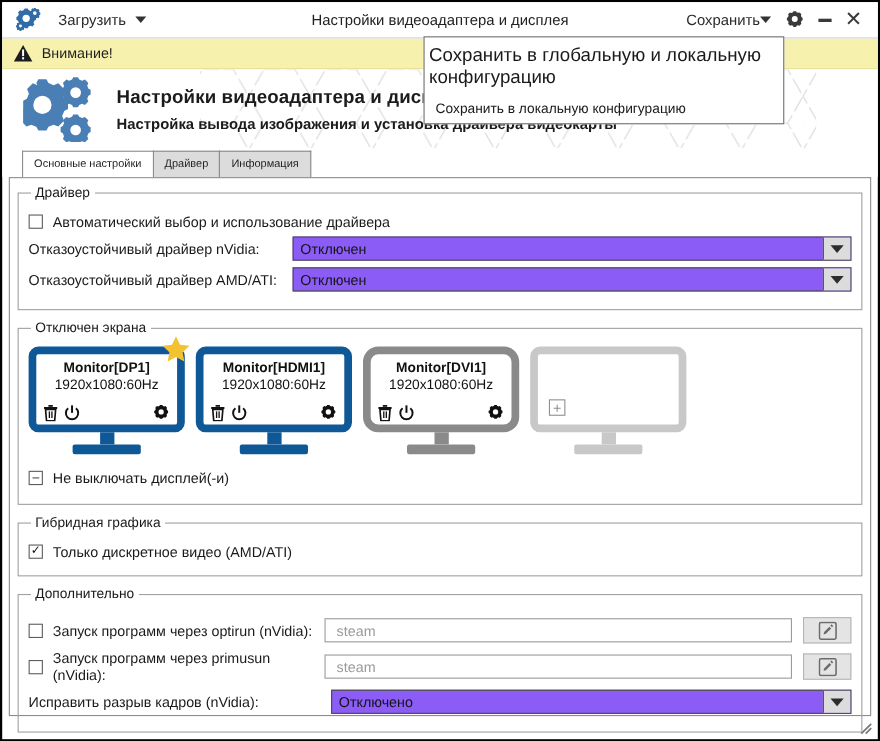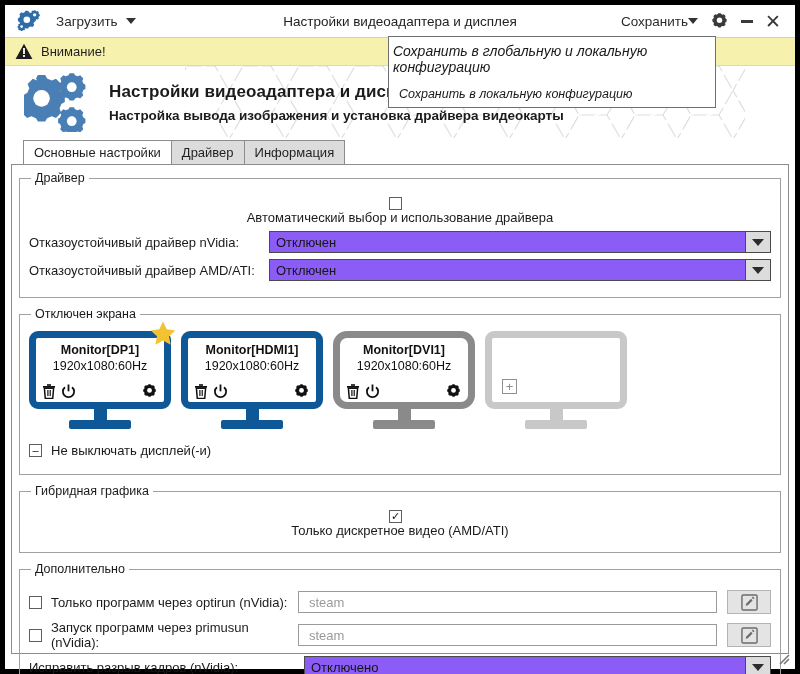--- a/index.html
+++ b/index.html
@@ -3,21 +3,21 @@
 <meta charset="utf-8">
 <style>
   html,body{margin:0;padding:0;}
   body{
     width:800px;height:674px;overflow:hidden;
     font-family:"Liberation Sans", sans-serif;
     font-size:13px;color:#1a1a1a;background:#ffffff;
   }
   .window{
     position:relative;width:800px;height:674px;box-sizing:border-box;
-    border:5px solid #000000;background:#ffffff;
+    border:2px solid #000000;background:#ffffff;
   }
 
   
   .titlebar{
     position:relative;height:33px;box-sizing:border-box;
     background:#ffffff;border-bottom:1px solid #cfcfcf;
     display:flex;align-items:center;
   }
   .tb-appicon{margin-left:10px;width:26px;height:24px;display:flex;align-items:center;justify-content:center;}
   .tb-menu{
@@ -53,41 +53,41 @@
   .banner .texts{position:relative;margin-left:8px;}
   .banner h1{margin:0;font-size:17px;font-weight:bold;color:#1b1b1b;letter-spacing:.1px;}
   .banner h2{margin:6px 0 0 0;font-size:13.5px;font-weight:bold;color:#1b1b1b;}
 
   
   .tabstrip{
     position:relative;height:26px;display:flex;align-items:flex-end;
     padding-left:18px;box-sizing:border-box;background:#ffffff;
   }
   .tab{
-    height:24px;line-height:24px;padding:0 10px;font-size:13px;box-sizing:border-box;
+    height:24px;line-height:24px;padding:0 10px;font-size:10px;box-sizing:border-box;
     border:1px solid #8c8c8c;border-bottom:none;background:#dcdcdc;color:#1f1f1f;
     margin-right:-1px;cursor:default;
   }
   .tab.active{background:#ffffff;border-color:#8c8c8c;position:relative;z-index:2;}
 
   
   .page{
     position:relative;margin:0 6px 0 6px;border:1px solid #8c8c8c;background:#ffffff;
     height:calc(674px - 33px - 29px - 72px - 26px - 24px);box-sizing:border-box;
     padding:6px 7px 0 7px;
   }
 
   fieldset.grp{
     border:1px solid #a0a0a0;margin:0 0 9px 0;padding:8px 9px 10px 9px;
     box-sizing:border-box;
   }
   fieldset.grp legend{font-size:12.5px;color:#1a1a1a;padding:0 4px;margin-left:2px;}
 
   .row{display:flex;align-items:center;margin:6px 0;}
-  .row.tight{margin:4px 0;flex-direction:column;}
+  .row.tight{margin:4px 0;}
 
   .cb{
     width:13px;height:13px;border:1px solid #5d5d5d;background:#fff;box-sizing:border-box;
     display:inline-flex;align-items:center;justify-content:center;flex:none;margin-right:9px;
     font-size:11px;line-height:1;color:#111;
   }
   .cblabel{font-size:13px;color:#1a1a1a;}
 
   .lbl{font-size:13px;color:#1a1a1a;}
 
@@ -398,21 +398,21 @@
         <span class="cb">✓</span>
         <span class="cblabel">Только дискретное видео (AMD/ATI)</span>
       </div>
     </fieldset>
 
     <fieldset class="grp">
       <legend>Дополнительно</legend>
 
       <div class="row">
         <span class="cb"></span>
-        <span class="cblabel" style="width:247px">Только программ через optirun (nVidia):</span>
+        <span class="cblabel" style="width:247px">Запуск программ через optirun (nVidia):</span>
         <span class="txtin">steam</span>
         <span class="editbtn">
           <svg width="17" height="17" viewBox="0 0 18 18">
               <rect x="1" y="1" width="16" height="16" rx="1.5" fill="none" stroke="#6b6b6b" stroke-width="1.5"></rect>
               <path d="M5 12.4l.5-2.2 5.1-5.1 1.7 1.7-5.1 5.1z" fill="#6b6b6b"></path>
               <path d="M11.4 3.9l1.2-1.2 1.7 1.7-1.2 1.2z" fill="#6b6b6b"></path>
             </svg>
         </span>
       </div>
 
@@ -441,17 +441,17 @@
     </fieldset>
   </div>
 
   <span class="resizegrip">
     <svg width="14" height="14" viewBox="0 0 14 14">
         <path d="M13 4 L4 13 M13 8 L8 13" stroke="#7a7a7a" stroke-width="1.6" fill="none"></path>
       </svg>
   </span>
 
   <div style="position:absolute;left:383px;top:31px;width:326px;background:#ffffff;border:1px solid #6f6f6f;z-index:10;">
-    <div style="padding:6px 4px;font-size:14px;color:#1a1a1a;font-style:italic;">Сохранить в глобальную и локальную конфигурацию</div>
-    <div style="padding:6px 10px;font-size:12.5px;color:#1a1a1a;font-style:italic;">Сохранить в локальную конфигурацию</div>
+    <div style="padding:6px 4px;font-size:17px;color:#1a1a1a;">Сохранить в глобальную и локальную конфигурацию</div>
+    <div style="padding:6px 10px;font-size:12.5px;color:#1a1a1a;">Сохранить в локальную конфигурацию</div>
   </div>
 
 </div>
 
 </body></html>

